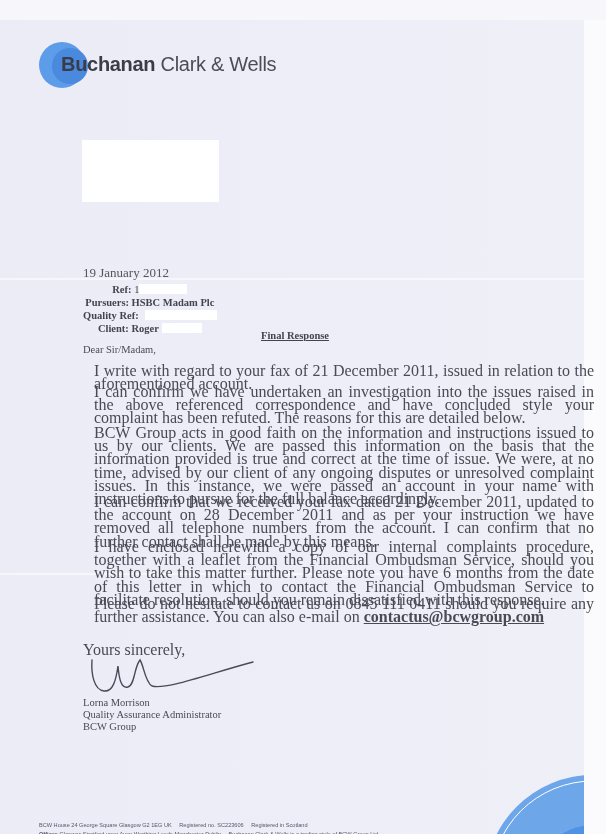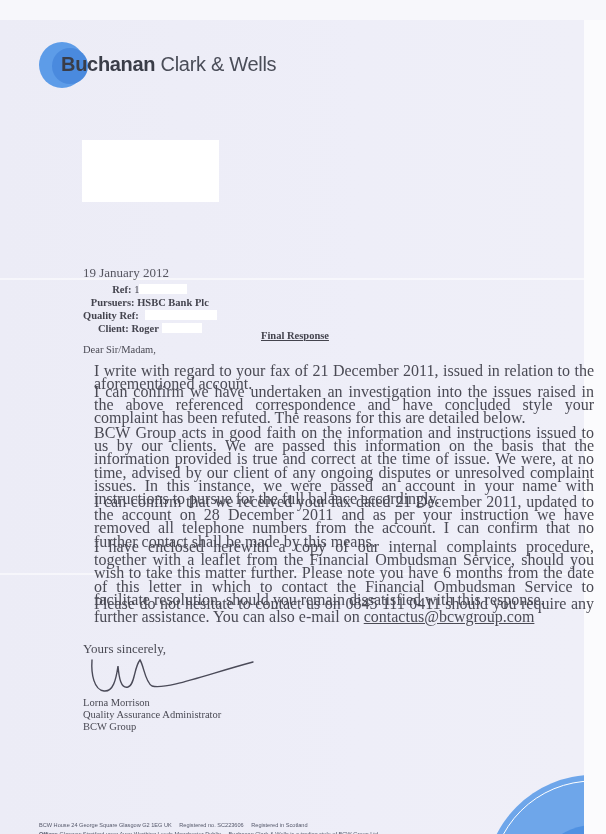--- a/index.html
+++ b/index.html
@@ -125,26 +125,26 @@
     }
     .body-text {
       position: absolute;
       left: 94px;
       width: 500px;
       font-size: 16px;
       line-height: 13.2px;
       text-align: justify;
       color: #4a4a54;
     }
-    .link { text-decoration: underline; }
+    .link { text-decoration: underline; font-weight: bold; }
     .closing {
       position: absolute;
       left: 83px;
       top: 621px;
-      font-size: 13px;
+      font-size: 16px;
       color: #4a4a54;
     }
     .signature {
       position: absolute;
       left: 88px;
       top: 632px;
       width: 170px;
       height: 45px;
     }
     .signer {
@@ -197,21 +197,21 @@
 
   <div class="date">19 January 2012</div>
 
   <div class="refs">
     <div class="row">
       <span>Ref:</span>
       <span style="font-weight:normal">1</span><span class="redact" style="width:48px;margin-left:0"></span>
     </div>
     <div class="row">
       <span>Pursuers:</span>
-      <span>HSBC Bank Plc</span>
+      <span>HSBC Madam Plc</span>
     </div>
     <div class="row">
       <span>Quality Ref:</span><span class="redact" style="width:72px;margin-left:6px"></span>
     </div>
     <div class="row">
       <span>Client:</span>
       <span>Roger</span><span class="redact" style="width:40px"></span>
     </div>
   </div>
 

